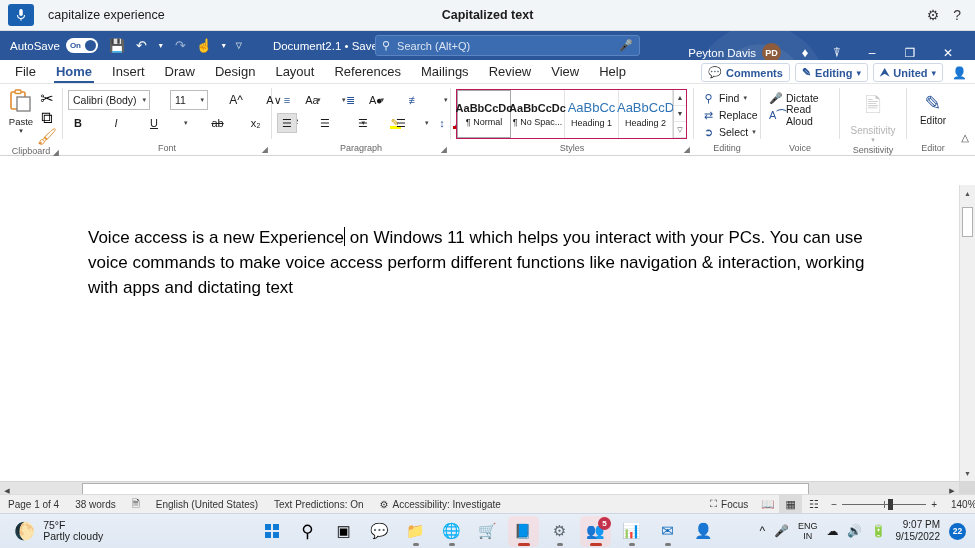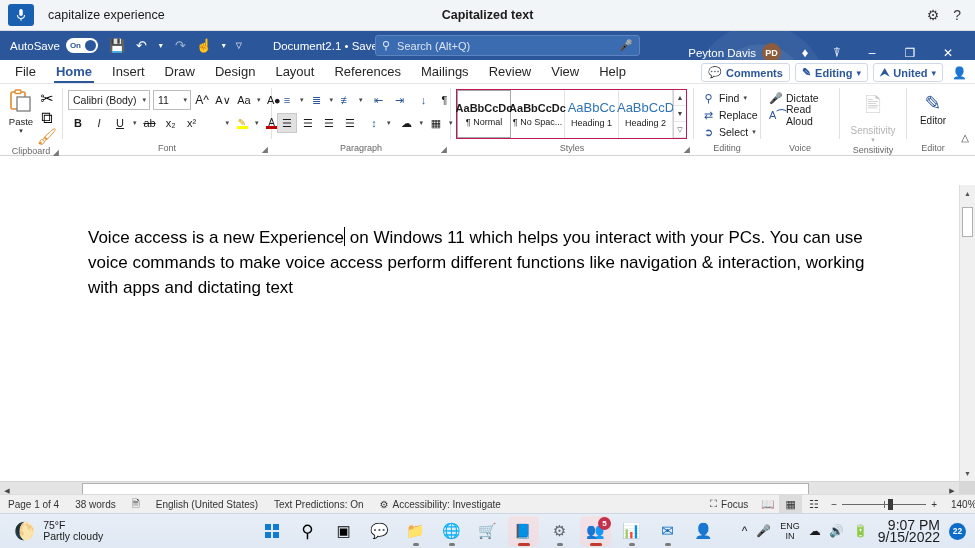--- a/index.html
+++ b/index.html
@@ -125,21 +125,21 @@
 
   
   .paste-col { display: flex; flex-direction: column; align-items: center; width: 38px; padding-top: 2px; }
   .clip-ico { width: 24px; height: 26px; position: relative; }
   .paste-lbl { font-size: 9.5px; color: #222; margin-top: 1px; }
   .mini-col { display: flex; flex-direction: column; gap: 2px; padding-top: 3px; }
   .mini-btn { width: 20px; height: 17px; display: flex; align-items: center; justify-content: center; }
 
   
   .font-rows { display: flex; flex-direction: column; gap: 3px; padding-top: 3px; }
-  .f-row { display: flex; align-items: center; gap: 1px; }
+  .f-row { display: flex; align-items: center; gap: 18px; }
   .combo {
     height: 20px; border: 1px solid #bcbcbc; background: #fff; display: flex; align-items: center;
     font-size: 10.5px; color: #1b1b1b; padding: 0 3px 0 4px;
   }
   .combo .cv { margin-left: auto; font-size: 7px; color: #444; padding-left: 4px; }
   .fbtn {
     min-width: 20px; height: 20px; display: flex; align-items: center; justify-content: center;
     font-size: 11px; color: #1b1b1b; padding: 0 2px;
   }
   .fbtn.big { font-size: 12px; }
@@ -257,21 +257,21 @@
   }
   .tb-app .dot.red { width: 12px; background: #c0392b; }
   .badge {
     position: absolute; top: 1px; right: 0px; min-width: 13px; height: 13px; border-radius: 7px;
     background: #c4314b; color: #fff; font-size: 8px; display: flex; align-items: center; justify-content: center;
     padding: 0 3px; font-weight: 700;
   }
   .tray { margin-left: auto; display: flex; align-items: center; gap: 9px; margin-right: 9px; }
   .tray-ico { font-size: 12px; color: #1b1b1b; }
   .lang { font-size: 9px; line-height: 10px; text-align: center; color: #1b1b1b; }
-  .clock { font-size: 14px; line-height: 12px; text-align: right; color: #1b1b1b; }
+  .clock { font-size: 10px; line-height: 12px; text-align: right; color: #1b1b1b; }
   .notif {
     width: 17px; height: 17px; border-radius: 50%; background: #0d6cc9; color: #fff;
     font-size: 8.5px; display: flex; align-items: center; justify-content: center; font-weight: 600;
   }
 
   .win-sq { display: inline-grid; grid-template-columns: 6px 6px; grid-template-rows: 6px 6px; gap: 2px; }
   .win-sq i { background: #0f7bd4; display: block; }
 </style>
 </head>
 <body>

